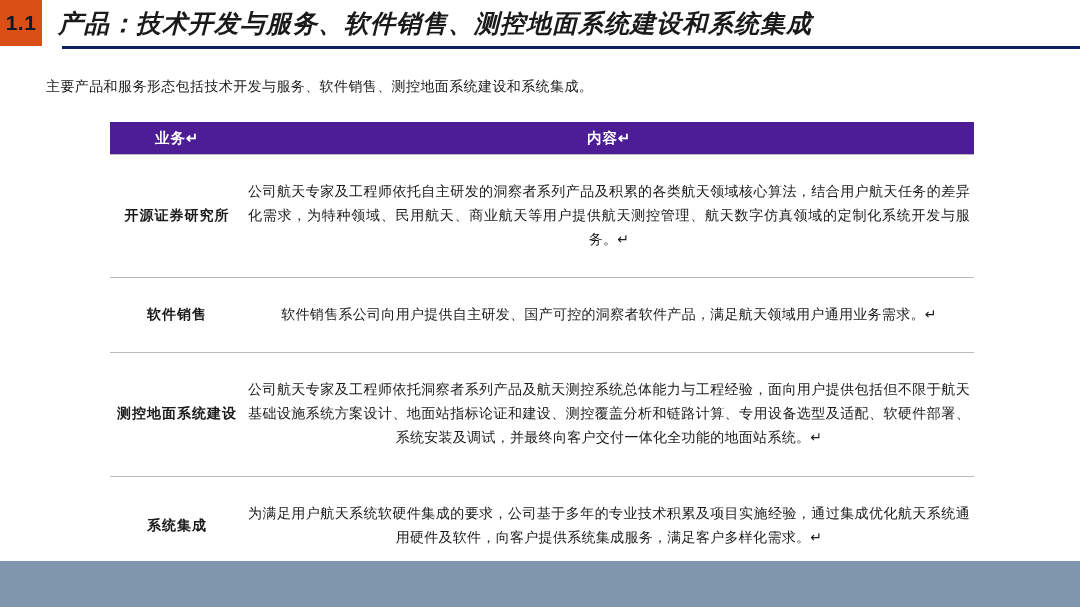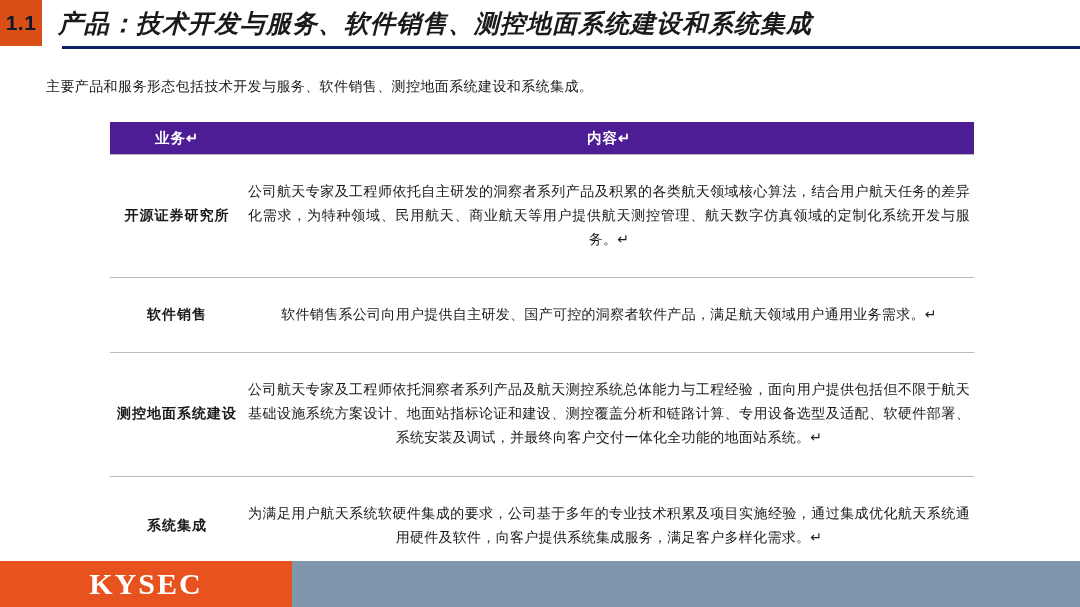--- a/index.html
+++ b/index.html
@@ -207,19 +207,16 @@
         <tr>
           <td class="cell-name">系统集成</td>
           <td class="cell-desc">为满足用户航天系统软硬件集成的要求，公司基于多年的专业技术积累及项目实施经验，通过集成优化航天系统通用硬件及软件，向客户提供系统集成服务，满足客户多样化需求。↵</td>
         </tr>
       </tbody>
     </table>
     <div class="source">资料来源：公司招股书、开源证券研究所↵</div>
   </div>
 
   <div class="footer">
-    <div class="footer-logo">
-      <span class="footer-logo-text">KYSEC</span>
-    </div>
     <div class="footer-bar"></div>
   </div>
 
 </div>
 
 </body></html>

